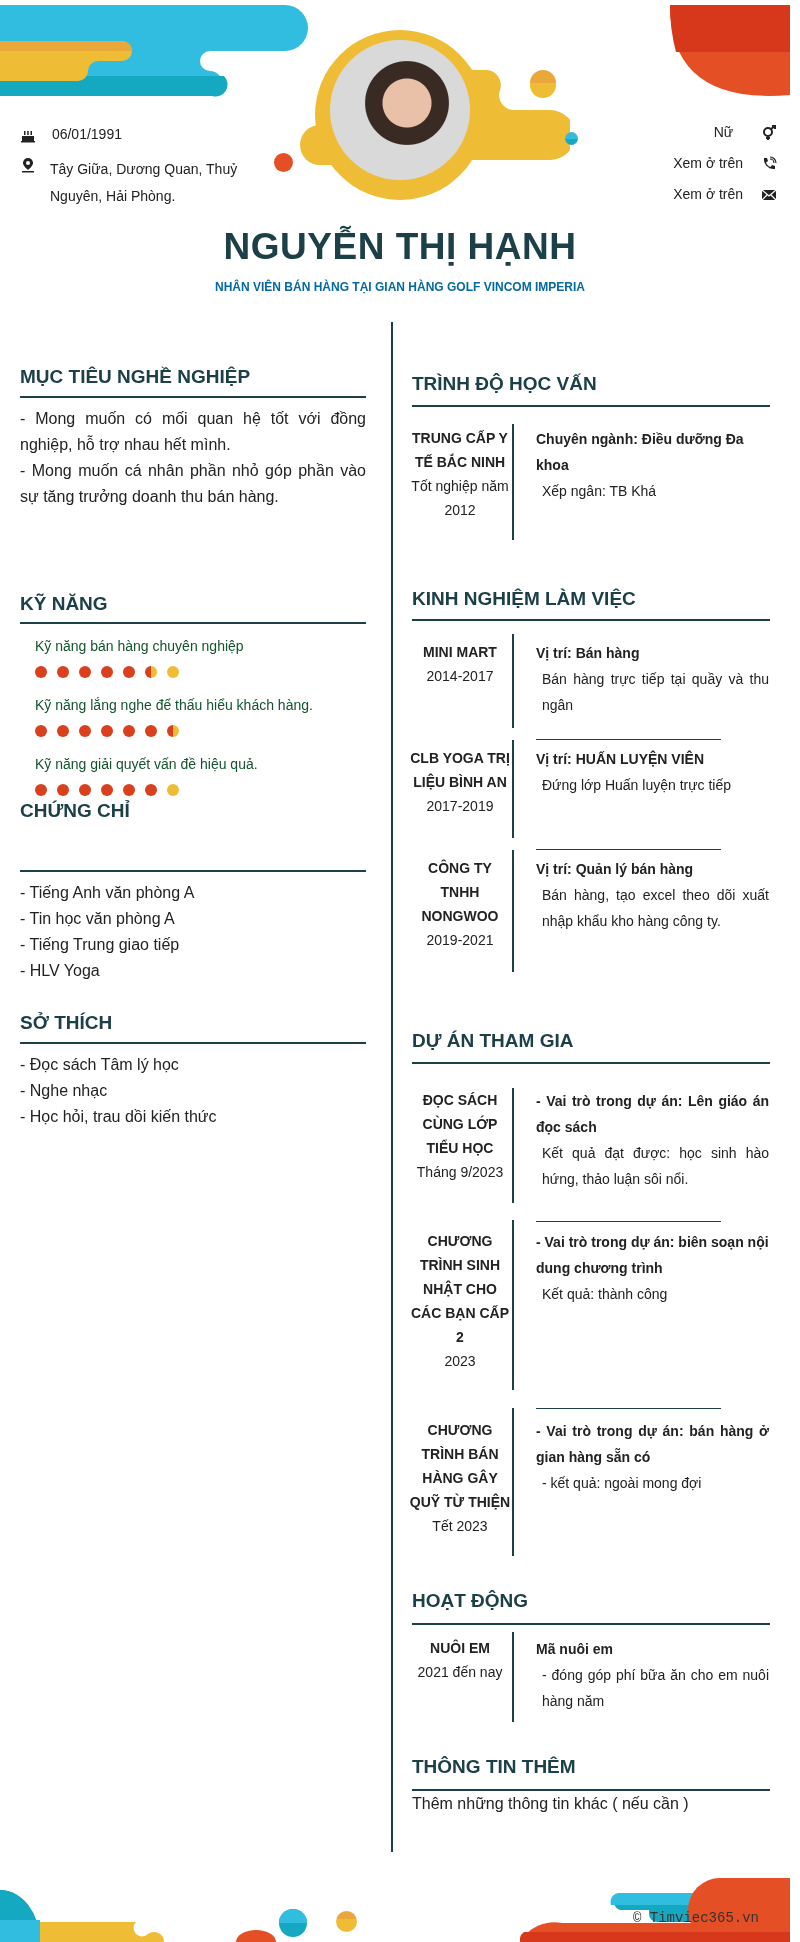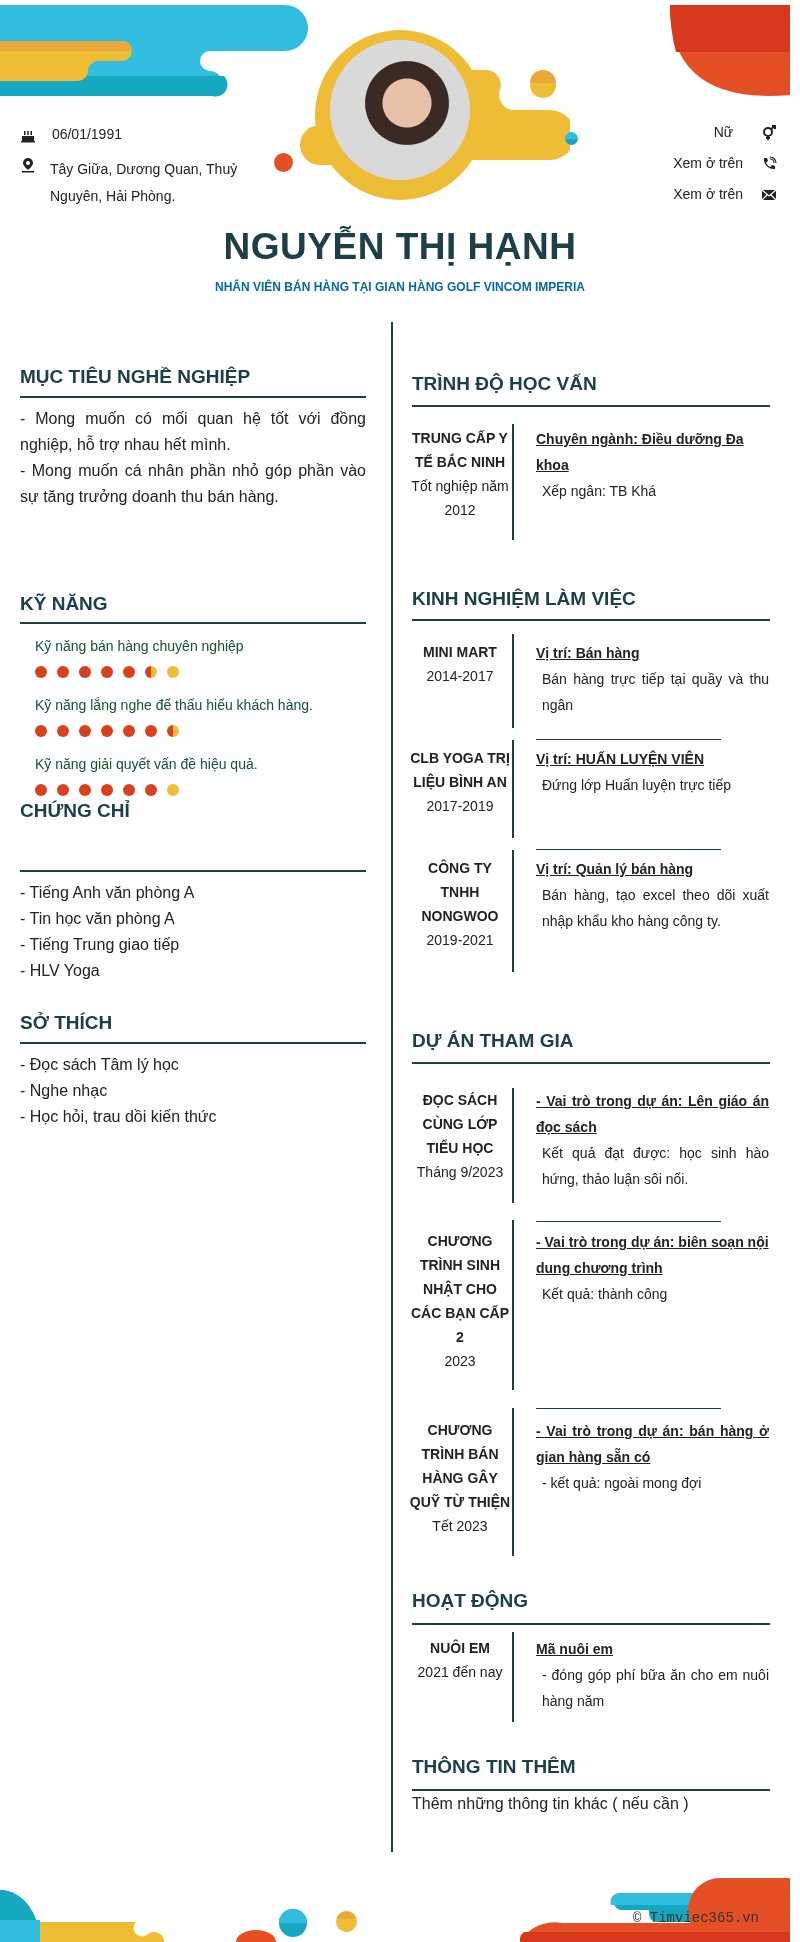--- a/index.html
+++ b/index.html
@@ -26,21 +26,21 @@
   .dots { position: absolute; left: 35px; display: flex; gap: 10px; }
   .dot { width: 12px; height: 12px; border-radius: 50%; }
   .dot.full { background: #d9411e; }
   .dot.half { background: linear-gradient(to right, #d9411e 50%, #efbd35 50%); }
   .dot.empty { background: #efbd35; }
 
   .left-col { position: absolute; left: 408px; width: 104px; text-align: center; font-size: 14px; line-height: 24px; }
   .left-col .bold { font-weight: bold; }
   .mini-v { position: absolute; left: 512px; width: 2px; background: #1d4048; }
   .right-col { position: absolute; left: 536px; width: 233px; font-size: 14px; line-height: 26px; }
-  .right-col .bold { font-weight: bold; text-decoration: underline; }
+  .right-col .bold { font-weight: bold; }
   .right-col .ind { padding-left: 6px; text-align: justify; }
   .sep { position: absolute; left: 536px; width: 185px; height: 1px; background: #1d4048; }
 
   .copyright { position: absolute; left: 633px; top: 1910px; font-family: "Liberation Mono", "DejaVu Sans Mono", monospace; font-size: 14px; color: #333; }
 </style>
 </head>
 <body>
 
 <svg class="deco" style="left:0;top:0" width="310" height="100" viewBox="0 0 310 100">
   <path d="M0 5 H285 a23 23 0 0 1 0 46 H210 a10 10 0 0 0 0 20 a12 12 0 0 1 0 24 H0 Z" fill="#31bde0"></path>

